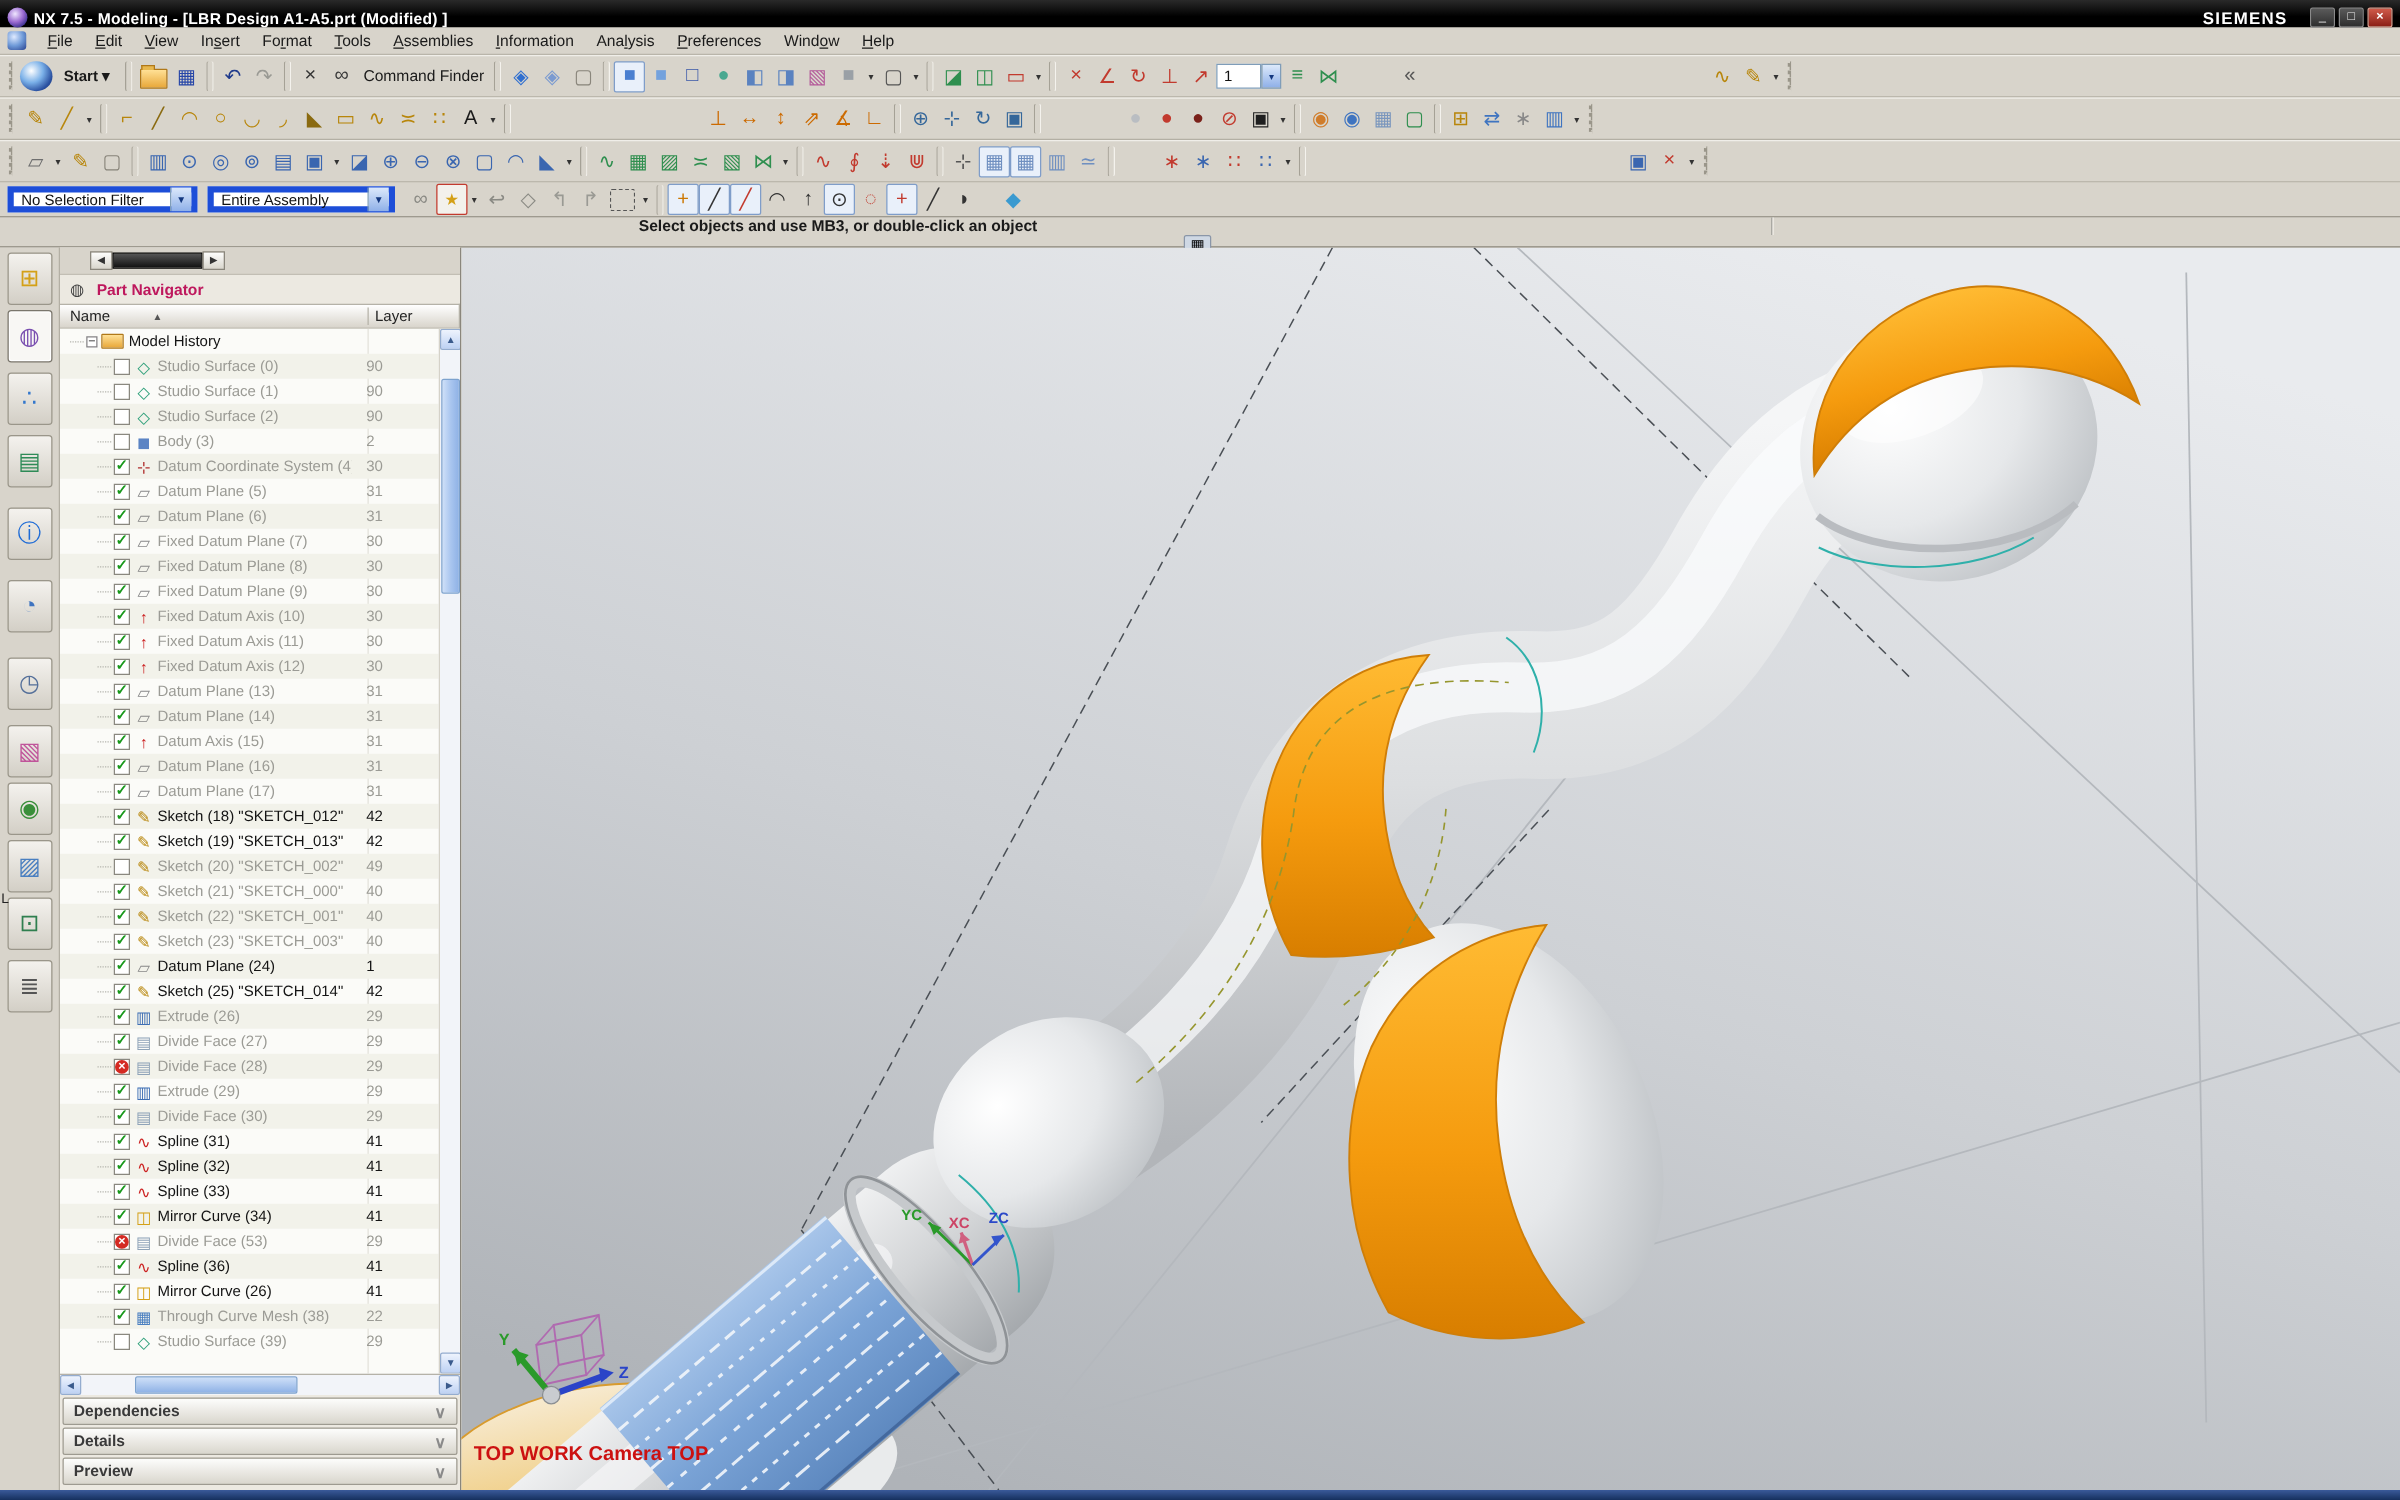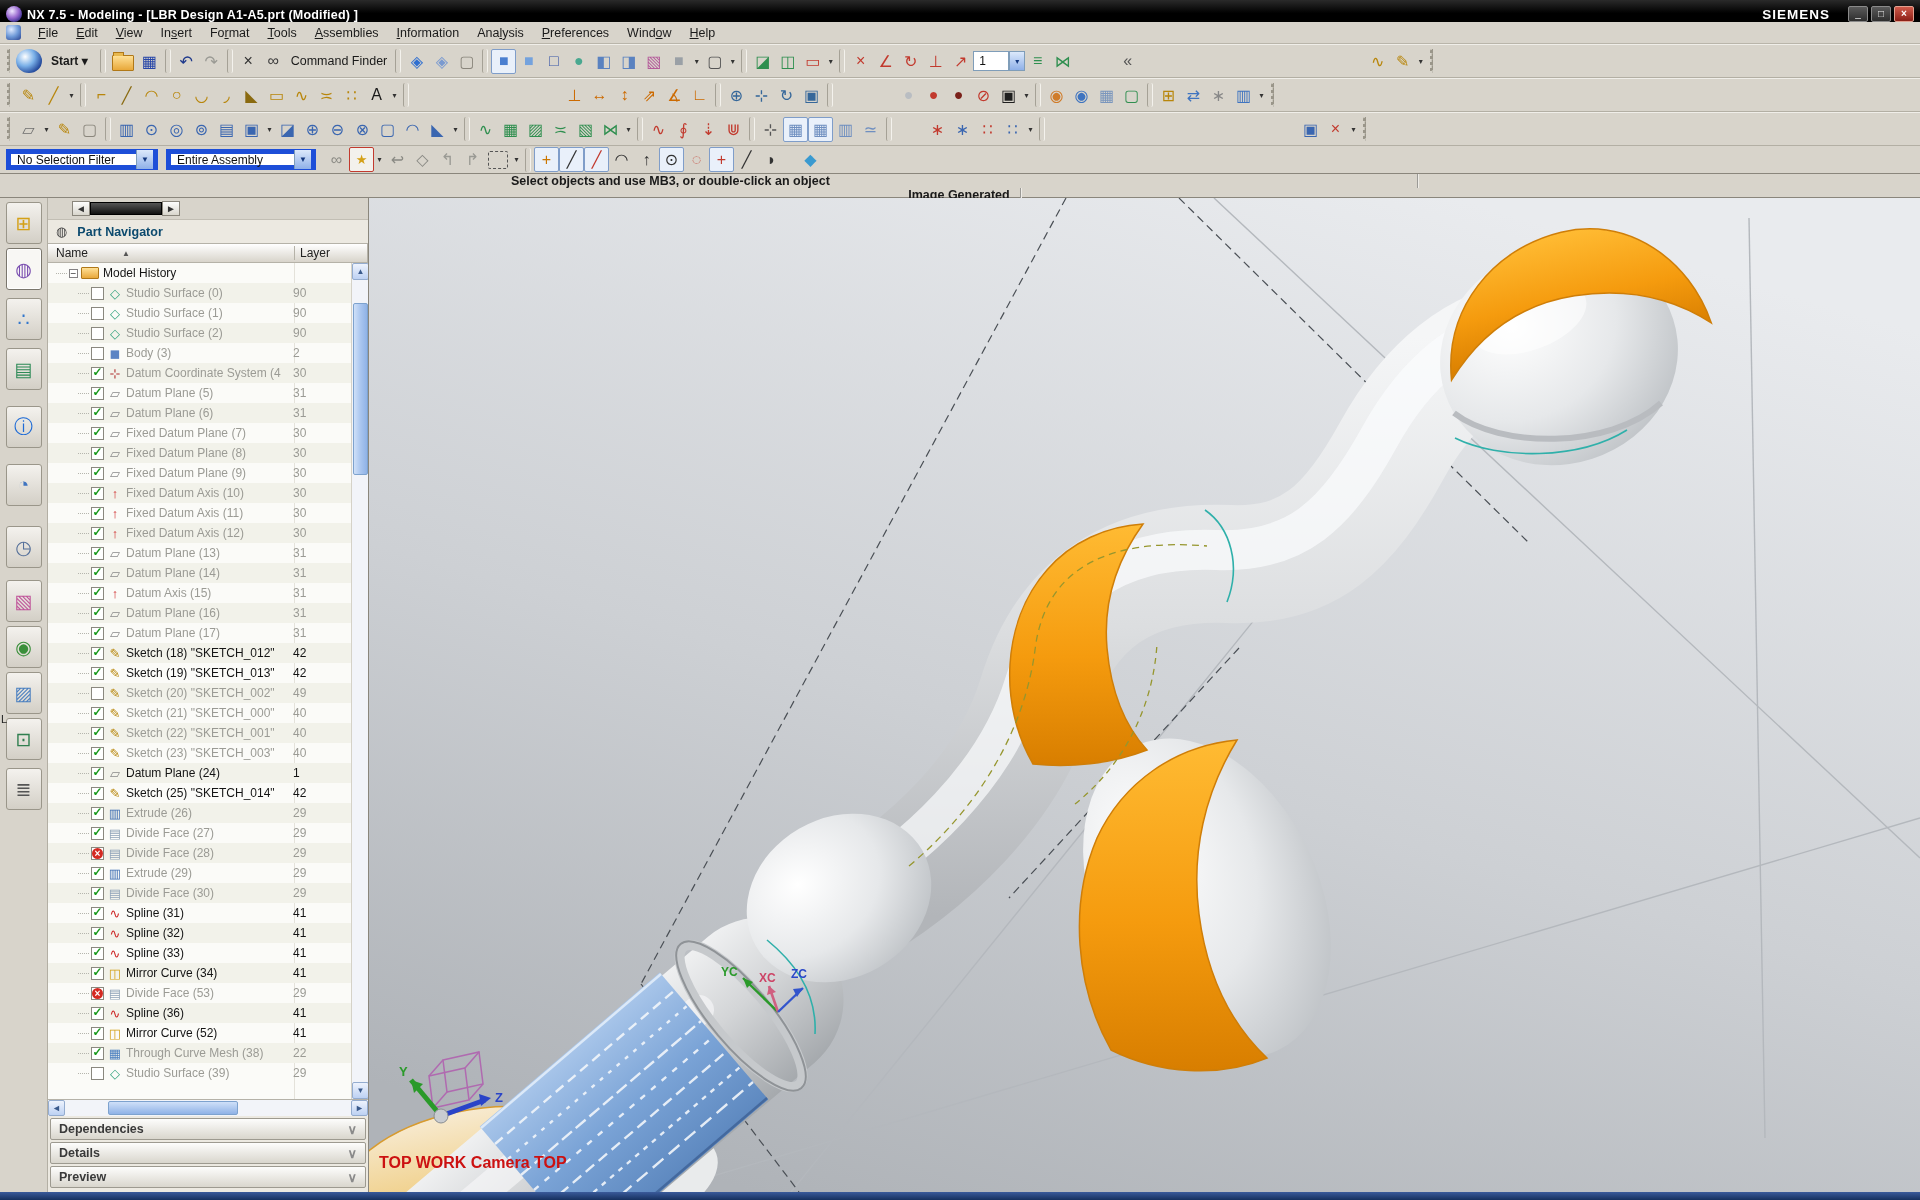--- a/index.html
+++ b/index.html
@@ -80,21 +80,21 @@
 
   
   .navpanel { width:321px; background:#ece9e1; border-right:1px solid #8a867c; display:flex; flex-direction:column; }
   .mini-scroll { height:22px; display:flex; align-items:center; padding-left:24px; background:#d8d4cb;
     border-bottom:1px solid #c2beb4; }
   .ms-btn { width:18px; height:15px; background:linear-gradient(#fdfdfc,#d9d6cd); border:1px solid #8a867c;
     font-size:10px; color:#333; display:flex; align-items:center; justify-content:center; }
   .ms-thumb { width:72px; height:13px; background:linear-gradient(#555,#111); border:1px solid #000; }
   .panel-title { height:23px; display:flex; align-items:center; padding-left:8px; background:#ece9e1; }
   .panel-title .pt-icon { font-size:13px; color:#444; margin-right:10px; }
-  .panel-title .pt-text { font-size:12.5px; font-weight:bold; color:#0c4a6e; }
+  .panel-title .pt-text { font-size:12.5px; font-weight:bold; color:#be185d; }
   .colhdr { height:20px; display:flex; align-items:center; background:linear-gradient(#fff,#d8d4cb);
     border:1px solid #b5b2a8; border-left:none; font-size:12px; color:#222; position:relative; }
   .colhdr .c-name { padding-left:8px; } .colhdr .c-sort { font-size:8px; color:#555; margin-left:34px; }
   .colhdr .c-layer { position:absolute; left:252px; }
   .colhdr .c-div { position:absolute; left:246px; top:2px; bottom:2px; width:1px; background:#b5b2a8; }
 
   .tree-zone { flex:1; position:relative; background:#fbfbf8; overflow:hidden; }
   .tree-rows { position:absolute; left:0; right:17px; top:0; bottom:0; }
   .col-divider { position:absolute; left:246px; top:0; bottom:0; width:1px; background:#e4e2da; }
 
@@ -378,21 +378,20 @@
       <span class="tk t-pressed" title="snap-intersection-icon" style="color: rgb(194, 58, 46);">+</span>
       <span class="tk" title="snap-tangent-icon" style="color: rgb(51, 51, 51);">╱</span>
       <span class="tk" title="snap-face-icon" style="color: rgb(51, 51, 51);">◗</span>
       <span class="tk t-gap" title="gap" style="width: 14px;"></span>
       <span class="tk" title="solid-body-icon" style="color: rgb(58, 154, 208);">◆</span>
   </span>
 </div>
 
 <div class="promptbar">
   <span class="pfield f1">Select objects and use MB3, or double-click an object</span>
-  <span class="pfield f2">Image Generated</span>
   <span class="picon">▦</span>
   <span class="picon" style="margin-right:8px">▣</span>
 </div>
 
 <div class="main">
 
   <div class="resbar">
 
       <span class="rtab" style="margin-top: 0px;">
         <span style="color: rgb(212, 160, 23);">⊞</span>
@@ -766,21 +765,21 @@
             <span class="cb"></span>
             <span class="ticon" style="color: rgb(204, 34, 34);">∿</span>
             <span class="tlabel">Spline (36)</span>
             <span class="tlayer">41</span>
           </div>
 
           <div class="trow on">
             <span class="dots"></span>
             <span class="cb"></span>
             <span class="ticon" style="color: rgb(212, 160, 23);">◫</span>
-            <span class="tlabel">Mirror Curve (52)</span>
+            <span class="tlabel">Mirror Curve (26)</span>
             <span class="tlayer">41</span>
           </div>
 
           <div class="trow on dim">
             <span class="dots"></span>
             <span class="cb"></span>
             <span class="ticon" style="color: rgb(74, 127, 192);">▦</span>
             <span class="tlabel">Through Curve Mesh (38)</span>
             <span class="tlayer">22</span>
           </div>

